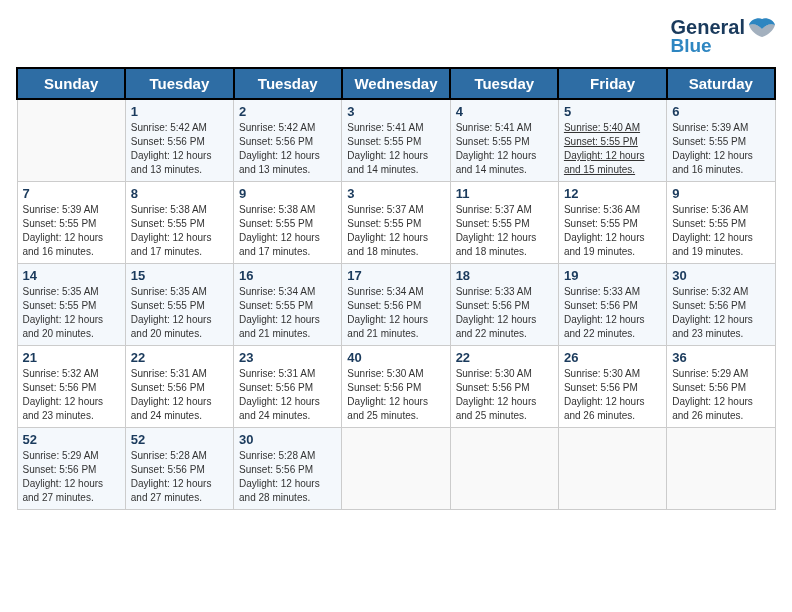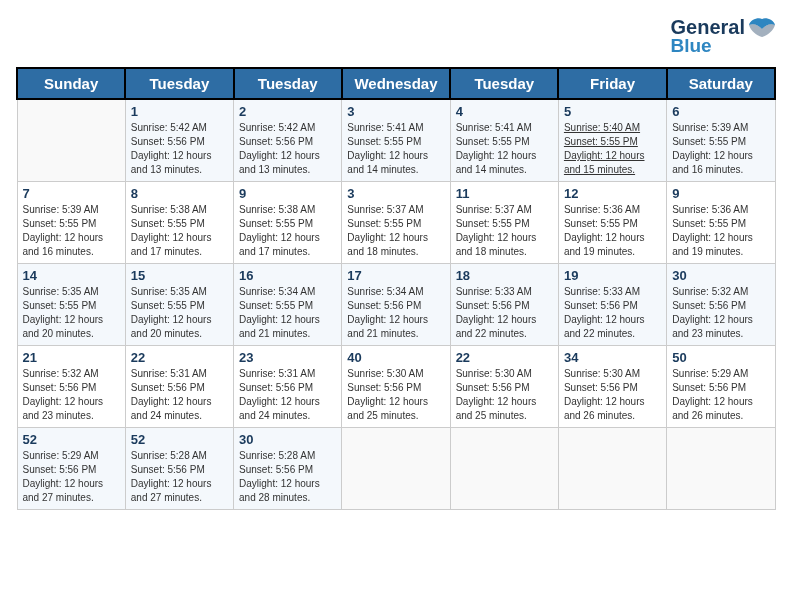--- a/index.html
+++ b/index.html
@@ -287,28 +287,28 @@
 and 25 minutes.</div>
         </td>
         <td>
           <span class="day-number">22</span>
           <div class="day-info" style="white-space: pre-line;">Sunrise: 5:30 AM
 Sunset: 5:56 PM
 Daylight: 12 hours
 and 25 minutes.</div>
         </td>
         <td>
-          <span class="day-number">34</span>
+          <span class="day-number">26</span>
           <div class="day-info" style="white-space: pre-line;">Sunrise: 5:30 AM
 Sunset: 5:56 PM
 Daylight: 12 hours
 and 26 minutes.</div>
         </td>
         <td>
-          <span class="day-number">50</span>
+          <span class="day-number">36</span>
           <div class="day-info" style="white-space: pre-line;">Sunrise: 5:29 AM
 Sunset: 5:56 PM
 Daylight: 12 hours
 and 26 minutes.</div>
         </td>
       </tr>
       <tr>
         <td>
           <span class="day-number">52</span>
           <div class="day-info" style="white-space: pre-line;">Sunrise: 5:29 AM

